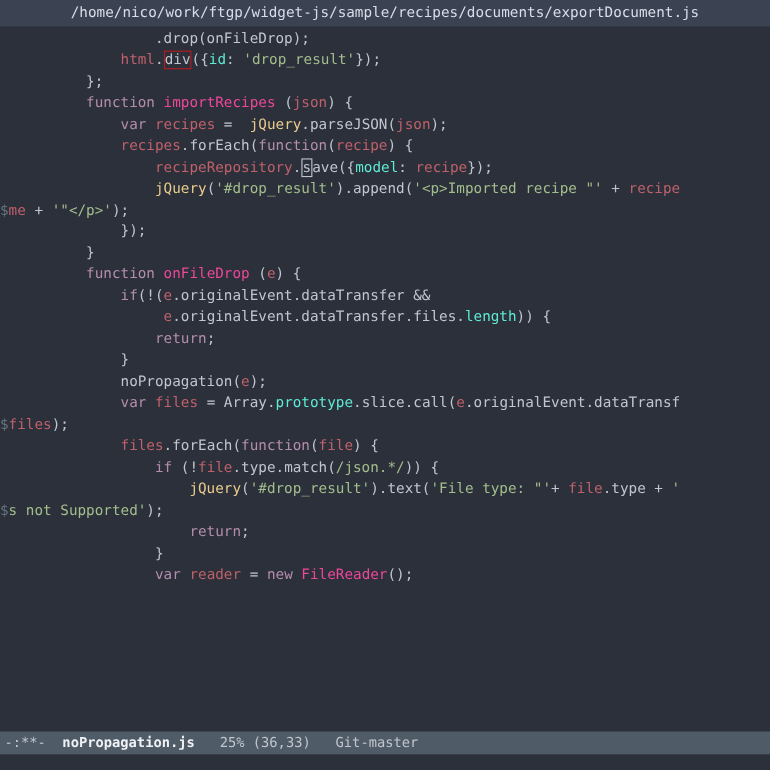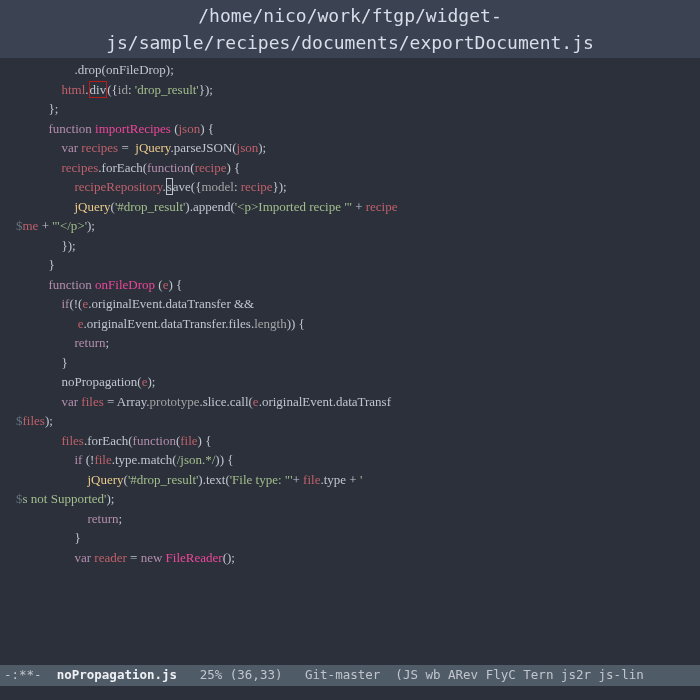--- a/index.html
+++ b/index.html
@@ -13,35 +13,34 @@
     height: 700px;
     overflow: hidden;
     display: flex;
     flex-direction: column;
   }
   .titlebar {
     background: #3b4252;
     color: #d8dee9;
     text-align: center;
     padding: 2px 0;
-    font-size: 18px;
+    font-size: 13px;
   }
   .editor {
     flex: 1;
     overflow: hidden;
     white-space: pre;
-    padding: 2px 16px;
-    font-family: Liberation Serif, serif;
+    padding: 2px 0;
   }
   .line { white-space: pre; }
   .d  { color: #c0c5ce; }       
   .kw { color: #b48ead; }       
   .fn { color: #ec4899; }       
   .id { color: #bf616a; }       
-  .pr { color: #a3a3a3; margin-top: 28px; }       
+  .pr { color: #5eead4; margin-top: 28px; }       
   .st { color: #a3be8c; margin-top: 24px; }       
   .jq { color: #ebcb8b; }
   .hl-region {
     border: 1px solid #b91c1c;
     padding: 0 0px;
   }
   .cursor-box {
     border: 1px solid #c0c5ce;
     padding: 0 0px;
   }
@@ -67,16 +66,15 @@
   <span>/home/nico/work/ftgp/widget-js/sample/recipes/documents/exportDocument.js</span>
 </div>
 
 <div class="editor" id="editor"><div class="line"><span class="d">                  .drop(onFileDrop);</span></div><div class="line"><span class="d"></span></div><div class="line"><span class="d">              </span><span class="id">html</span><span class="d">.</span><span class="d hl-region">div</span><span class="d">({</span><span class="pr">id</span><span class="d">: </span><span class="st">'drop_result'</span><span class="d">});</span></div><div class="line"><span class="d">          };</span></div><div class="line"><span class="d"></span></div><div class="line"><span class="d">          </span><span class="kw">function </span><span class="fn">importRecipes </span><span class="d">(</span><span class="id">json</span><span class="d">) {</span></div><div class="line"><span class="d">              </span><span class="kw">var </span><span class="id">recipes</span><span class="d"> =  </span><span class="jq">jQuery</span><span class="d">.parseJSON(</span><span class="id">json</span><span class="d">);</span></div><div class="line"><span class="d"></span></div><div class="line"><span class="d">              </span><span class="id">recipes</span><span class="d">.forEach(</span><span class="kw">function</span><span class="d">(</span><span class="id">recipe</span><span class="d">) {</span></div><div class="line"><span class="d">                  </span><span class="id">recipeRepository</span><span class="d">.</span><span class="d cursor-box">s</span><span class="d">ave({</span><span class="pr">model</span><span class="d">: </span><span class="id">recipe</span><span class="d">});</span></div><div class="line"><span class="d">                  </span><span class="jq">jQuery</span><span class="d">(</span><span class="st">'#drop_result'</span><span class="d">).append(</span><span class="st">'&lt;p&gt;Imported recipe "'</span><span class="d"> + </span><span class="id">recipe</span></div><div class="line"><span class="wrap-indicator">$</span><span class="id">me</span><span class="d"> + </span><span class="st">'"&lt;/p&gt;'</span><span class="d">);</span></div><div class="line"><span class="d">              });</span></div><div class="line"><span class="d">          }</span></div><div class="line"><span class="d"></span></div><div class="line"><span class="d">          </span><span class="kw">function </span><span class="fn">onFileDrop </span><span class="d">(</span><span class="id">e</span><span class="d">) {</span></div><div class="line"><span class="d">              </span><span class="kw">if</span><span class="d">(!(</span><span class="id">e</span><span class="d">.originalEvent.dataTransfer &amp;&amp;</span></div><div class="line"><span class="d">                   </span><span class="id">e</span><span class="d">.originalEvent.dataTransfer.files.</span><span class="pr">length</span><span class="d">)) {</span></div><div class="line"><span class="d">                  </span><span class="kw">return</span><span class="d">;</span></div><div class="line"><span class="d">              }</span></div><div class="line"><span class="d"></span></div><div class="line"><span class="d">              noPropagation(</span><span class="id">e</span><span class="d">);</span></div><div class="line"><span class="d"></span></div><div class="line"><span class="d">              </span><span class="kw">var </span><span class="id">files</span><span class="d"> = Array.</span><span class="pr">prototype</span><span class="d">.slice.call(</span><span class="id">e</span><span class="d">.originalEvent.dataTransf</span></div><div class="line"><span class="wrap-indicator">$</span><span class="id">files</span><span class="d">);</span></div><div class="line"><span class="d">              </span><span class="id">files</span><span class="d">.forEach(</span><span class="kw">function</span><span class="d">(</span><span class="id">file</span><span class="d">) {</span></div><div class="line"><span class="d">                  </span><span class="kw">if </span><span class="d">(!</span><span class="id">file</span><span class="d">.type.match(</span><span class="st">/json.*/</span><span class="d">)) {</span></div><div class="line"><span class="d">                      </span><span class="jq">jQuery</span><span class="d">(</span><span class="st">'#drop_result'</span><span class="d">).text(</span><span class="st">'File type: "'</span><span class="d">+ </span><span class="id">file</span><span class="d">.type + </span><span class="st">'</span></div><div class="line"><span class="wrap-indicator">$</span><span class="st">s not Supported'</span><span class="d">);</span></div><div class="line"><span class="d">                      </span><span class="kw">return</span><span class="d">;</span></div><div class="line"><span class="d">                  }</span></div><div class="line"><span class="d"></span></div><div class="line"><span class="d">                  </span><span class="kw">var </span><span class="id">reader</span><span class="d"> = </span><span class="kw">new </span><span class="fn">FileReader</span><span class="d">();</span></div></div>
 
 <div class="modeline">
   <span>-:**-  </span>
   <span class="buf">noPropagation.js</span>
   <span>   25% (36,33)   </span>
   <span>Git-master</span>
-  <span>  (JS wb ARev FlyC Tern js2r js-lin</span>
 </div>
 
 <div class="minibuf"></div>
 
 </body></html>

